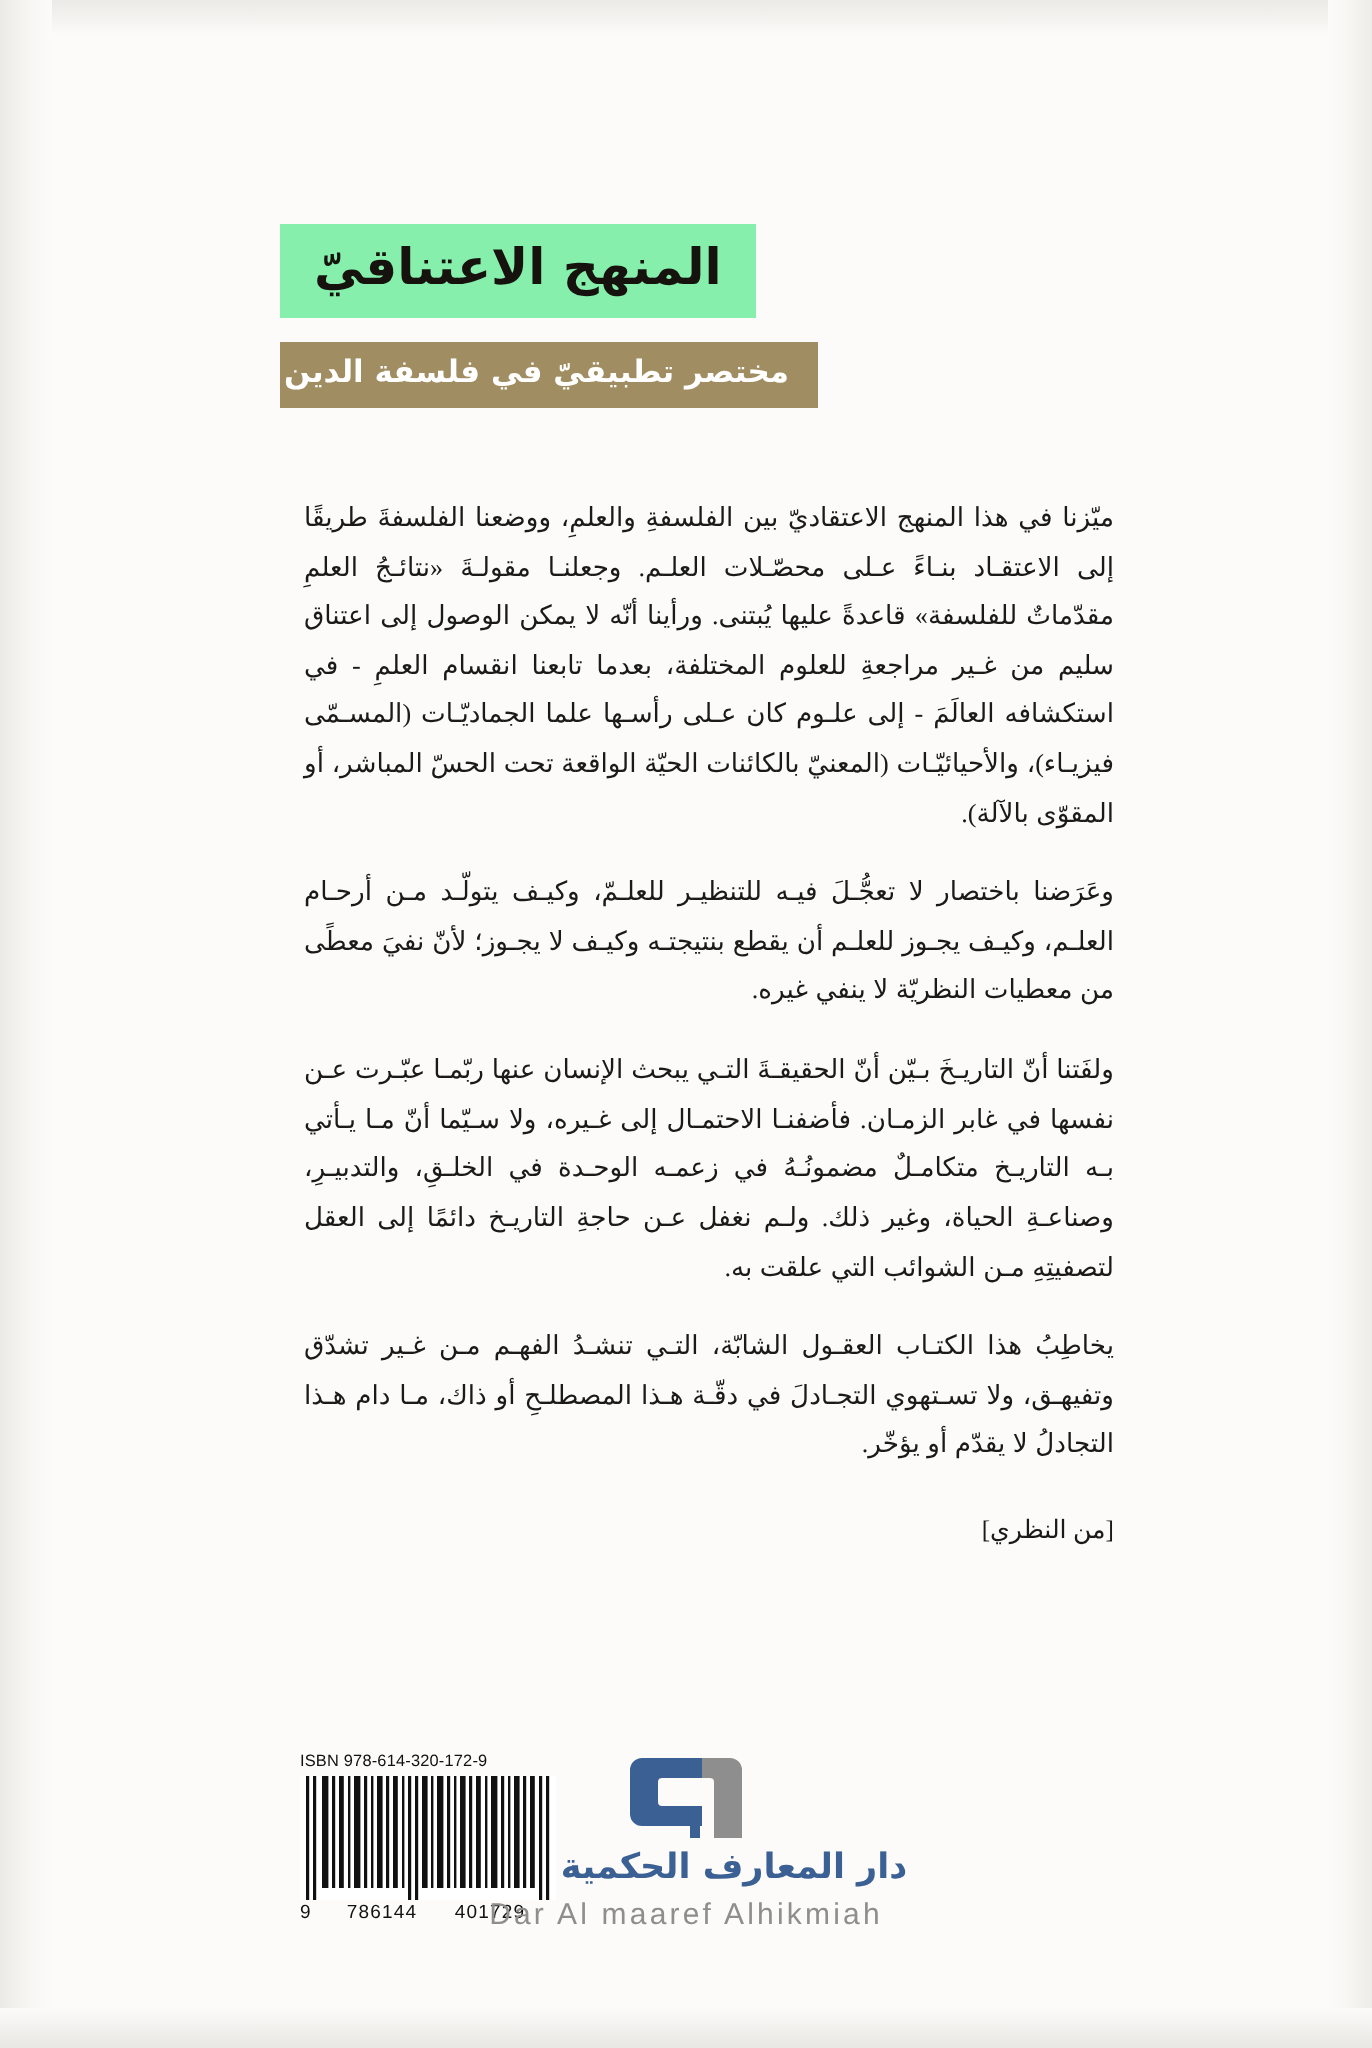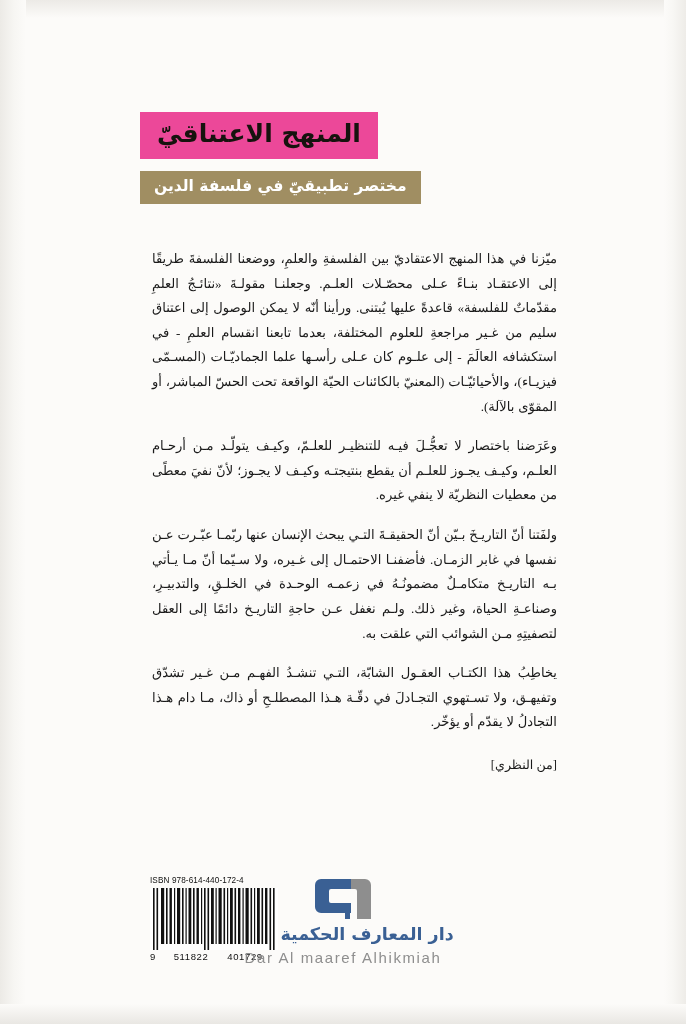--- a/index.html
+++ b/index.html
@@ -48,42 +48,42 @@
   .title-wrap {
     position: absolute;
     right: 140px;
     top: 112px;
     width: 406px;
     text-align: left;
     direction: rtl;
   }
   .title-band {
     display: inline-block;
-    background: #ec4899;
+    background: #86efac;
     color: #16130e;
     font-family: "DejaVu Sans", sans-serif;
     font-size: 25px;
     font-weight: bold;
     line-height: 1.06;
     padding: 9px 17px 11px 17px;
     letter-spacing: 0px;
     white-space: nowrap;
   }
   .subtitle-row {
     margin-top: 12px;
   }
   .subtitle-band {
     display: inline-block;
     background: #a08e62;
     color: #ffffff;
     font-family: "DejaVu Sans", sans-serif;
     font-size: 15.5px;
     font-weight: bold;
     line-height: 1.1;
-    padding: 7px 14px 9px 14px;
+    padding: 7px 14px 9px 2px;
     white-space: nowrap;
   }
 
   
   .body-copy {
     position: absolute;
     right: 129px;
     top: 247px;
     width: 405px;
     direction: rtl;
@@ -210,21 +210,21 @@
     <p>ميّزنا في هذا المنهج الاعتقاديّ بين الفلسفةِ والعلمِ، ووضعنا الفلسفةَ طريقًا إلى الاعتقـاد بنـاءً عـلى محصّـلات العلـم. وجعلنـا مقولـةَ «نتائـجُ العلمِ مقدّماتٌ للفلسفة» قاعدةً عليها يُبتنى. ورأينا أنّه لا يمكن الوصول إلى اعتناق سليم من غـير مراجعةِ للعلوم المختلفة، بعدما تابعنا انقسام العلمِ - في استكشافه العالَمَ - إلى علـوم كان عـلى رأسـها علما الجماديّـات (المسـمّى فيزيـاء)، والأحيائيّـات (المعنيّ بالكائنات الحيّة الواقعة تحت الحسّ المباشر، أو المقوّى بالآلة).</p>
     <p>وعَرَضنا باختصار لا تعجُّـلَ فيـه للتنظيـر للعلـمّ، وكيـف يتولّـد مـن أرحـام العلـم، وكيـف يجـوز للعلـم أن يقطع بنتيجتـه وكيـف لا يجـوز؛ لأنّ نفيَ معطًى من معطيات النظريّة لا ينفي غيره.</p>
     <p>ولفَتنا أنّ التاريـخَ بـيّن أنّ الحقيقـةَ التـي يبحث الإنسان عنها ربّمـا عبّـرت عـن نفسها في غابر الزمـان. فأضفنـا الاحتمـال إلى غـيره، ولا سـيّما أنّ مـا يـأتي بـه التاريـخ متكامـلٌ مضمونُـهُ في زعمـه الوحـدة في الخلـقِ، والتدبيـرِ، وصناعـةِ الحياة، وغير ذلك. ولـم نغفل عـن حاجةِ التاريـخ دائمًا إلى العقل لتصفيتِهِ مـن الشوائب التي علقت به.</p>
     <p>يخاطِبُ هذا الكتـاب العقـول الشابّة، التـي تنشـدُ الفهـم مـن غـير تشدّق وتفيهـق، ولا تسـتهوي التجـادلَ في دقّـة هـذا المصطلـحِ أو ذاك، مـا دام هـذا التجادلُ لا يقدّم أو يؤخّر.</p>
     <div class="attribution">[من النظري]</div>
   </div>
 
   <div class="footer">
 
     <div class="isbn-block">
-      <div class="isbn-text">ISBN 978-614-440-172-4</div>
+      <div class="isbn-text">ISBN 978-614-320-172-9</div>
 
       <div class="barcode">
         <svg width="128" height="62" viewBox="0 0 128 62" xmlns="http://www.w3.org/2000/svg">
           <rect x="0" y="0" width="128" height="62" fill="#ffffff"></rect>
           <g fill="#111111">
             <rect x="3" y="0" width="1.6" height="62"></rect>
             <rect x="6.5" y="0" width="1.6" height="62"></rect>
             <rect x="11" y="0" width="3.2" height="56"></rect>
             <rect x="16" y="0" width="1.6" height="56"></rect>
             <rect x="19.5" y="0" width="2.4" height="56"></rect>
@@ -254,21 +254,21 @@
             <rect x="111.5" y="0" width="1.6" height="56"></rect>
             <rect x="115" y="0" width="2.4" height="56"></rect>
             <rect x="119.5" y="0" width="1.6" height="62"></rect>
             <rect x="123" y="0" width="1.6" height="62"></rect>
           </g>
         </svg>
       </div>
 
       <div class="barcode-digits">
         <span class="bc-d-left">9</span>
-        <span class="bc-d-mid">511822</span>
+        <span class="bc-d-mid">786144</span>
         <span class="bc-d-right">401729</span>
         <span class="bc-d-pad"></span>
       </div>
     </div>
 
     <div class="publisher">
       <div class="pub-logo">
         <svg width="56" height="40" viewBox="0 0 56 40" xmlns="http://www.w3.org/2000/svg">
 
           <path d="M30 0 H50 A6 6 0 0 1 56 6 V40 H42 V12 A2 2 0 0 0 40 10 H30 Z" fill="#8e8e8e"></path>

